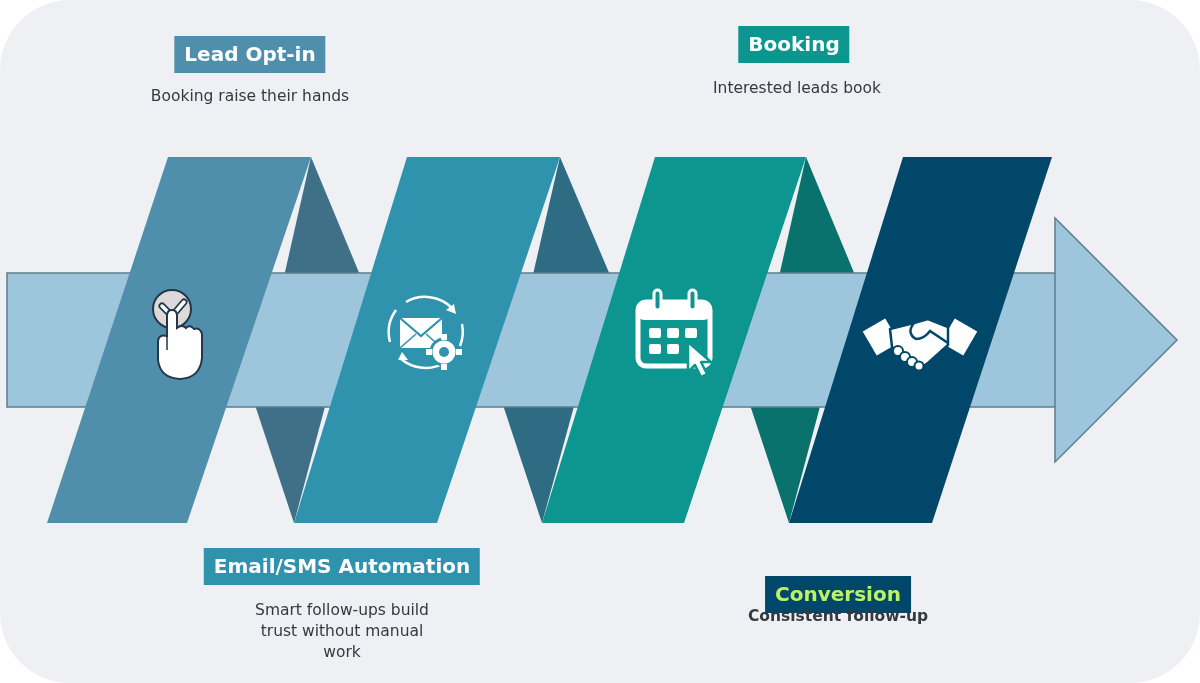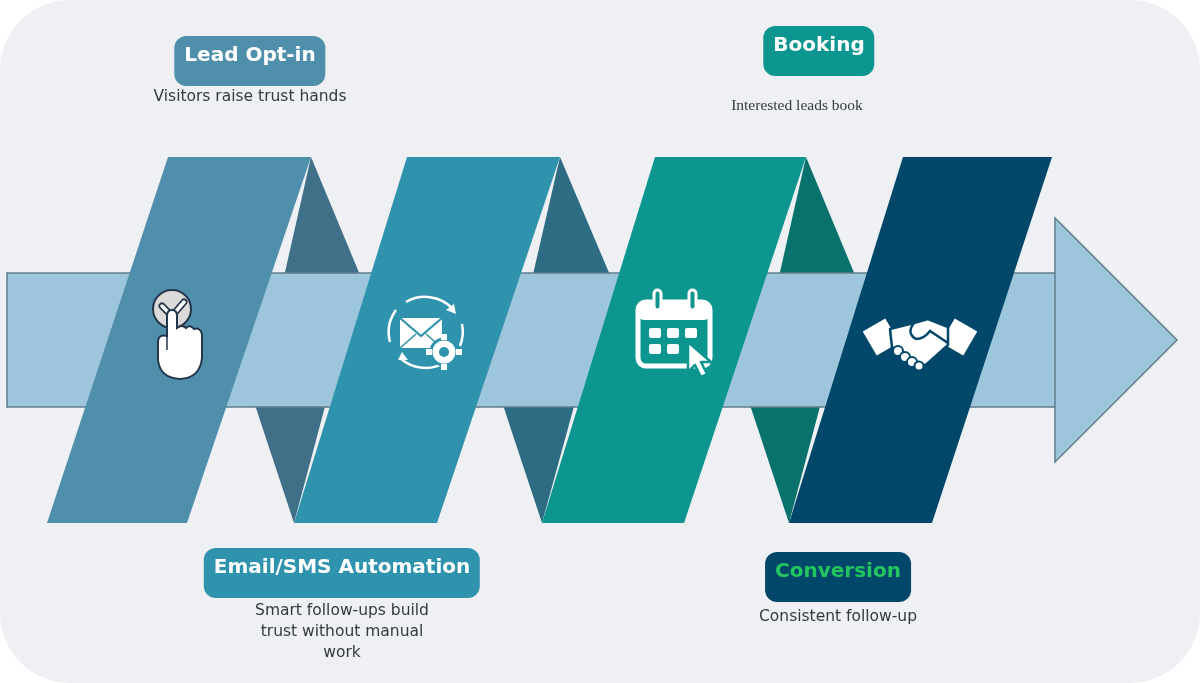--- a/index.html
+++ b/index.html
@@ -1,19 +1,19 @@
 <!DOCTYPE html>
 <html><head>
 <meta charset="utf-8">
 <style>
   html,body{margin:0;padding:0;background:#ffffff;}
   body{width:1200px;height:683px;position:relative;overflow:hidden;font-family:"DejaVu Sans","Liberation Sans",sans-serif;}
   .card{position:absolute;left:0;top:0;width:1200px;height:683px;background:#eff0f4;border-radius:70px;}
   svg.diagram{position:absolute;left:0;top:0;}
-  .badge{position:absolute;color:#fff;font-weight:bold;font-size:20px;padding:6px 10px 20px;border-radius:12px;white-space:nowrap;line-height:24px;transform:translateX(-50%);}
+  .badge{position:absolute;color:#fff;font-weight:bold;font-size:20px;padding:6px 10px 7px;border-radius:0;white-space:nowrap;line-height:24px;transform:translateX(-50%);}
   .desc{position:absolute;color:#333a40;font-size:15.5px;line-height:21px;text-align:center;transform:translateX(-50%);width:260px;}
 </style>
 </head>
 <body>
 
 <div class="card" style="background: rgb(239, 240, 244);"></div>
 
 <svg class="diagram" width="1200" height="683" viewBox="0 0 1200 683">
 
   <polygon id="fold1" points="311,157 360,275 294,523 255,405 " fill="#3f7088"></polygon>
@@ -80,31 +80,31 @@
       <circle cx="-22" cy="14" r="5"></circle>
         <circle cx="-15" cy="20" r="5"></circle>
         <circle cx="-8" cy="25" r="5"></circle>
         <circle cx="-1" cy="29" r="4.5"></circle>
     </g>
   </g>
 </svg>
 
 <div class="badge" style="left: 250px; top: 36px; background: rgb(79, 143, 171); color: rgb(255, 255, 255);" id="b0">Lead Opt-in</div>
 <div class="desc" style="left: 250px; top: 86px; color: rgb(51, 58, 64);">
-  <div>Visitors raise trust hands</div>
+  <div>Booking raise their hands</div>
 </div>
 
 <div class="badge" style="left: 342px; top: 548px; background: rgb(47, 147, 173); color: rgb(255, 255, 255);" id="b1">Email/SMS Automation</div>
 <div class="desc" style="left: 342px; top: 600px; color: rgb(51, 58, 64);">
   <div>Smart follow-ups build</div>
   <div>trust without manual</div>
   <div>work</div>
 </div>
 
-<div class="badge" style="left: 819px; top: 26px; background: rgb(13, 150, 144); color: rgb(255, 255, 255);" id="b2">Booking</div>
-<div class="desc" style="left: 797px; top: 94px; color: rgb(51, 58, 64); font-family: Liberation Serif, serif;">
+<div class="badge" style="left: 794px; top: 26px; background: rgb(13, 150, 144); color: rgb(255, 255, 255);" id="b2">Booking</div>
+<div class="desc" style="left: 797px; top: 78px; color: rgb(51, 58, 64);">
   <div>Interested leads book</div>
 </div>
 
-<div class="badge" style="left: 838px; top: 552px; background: rgb(1, 71, 106); color: #22c55e;" id="b3">Conversion</div>
-<div class="desc" style="left: 838px; top: 606px; color: rgb(51, 58, 64);">
+<div class="badge" style="left: 838px; top: 576px; background: rgb(1, 71, 106); color: #bef264;" id="b3">Conversion</div>
+<div class="desc" style="left: 838px; top: 606px; color: rgb(51, 58, 64); font-weight: bold;">
   <div>Consistent follow-up</div>
 </div>
 
 </body></html>

